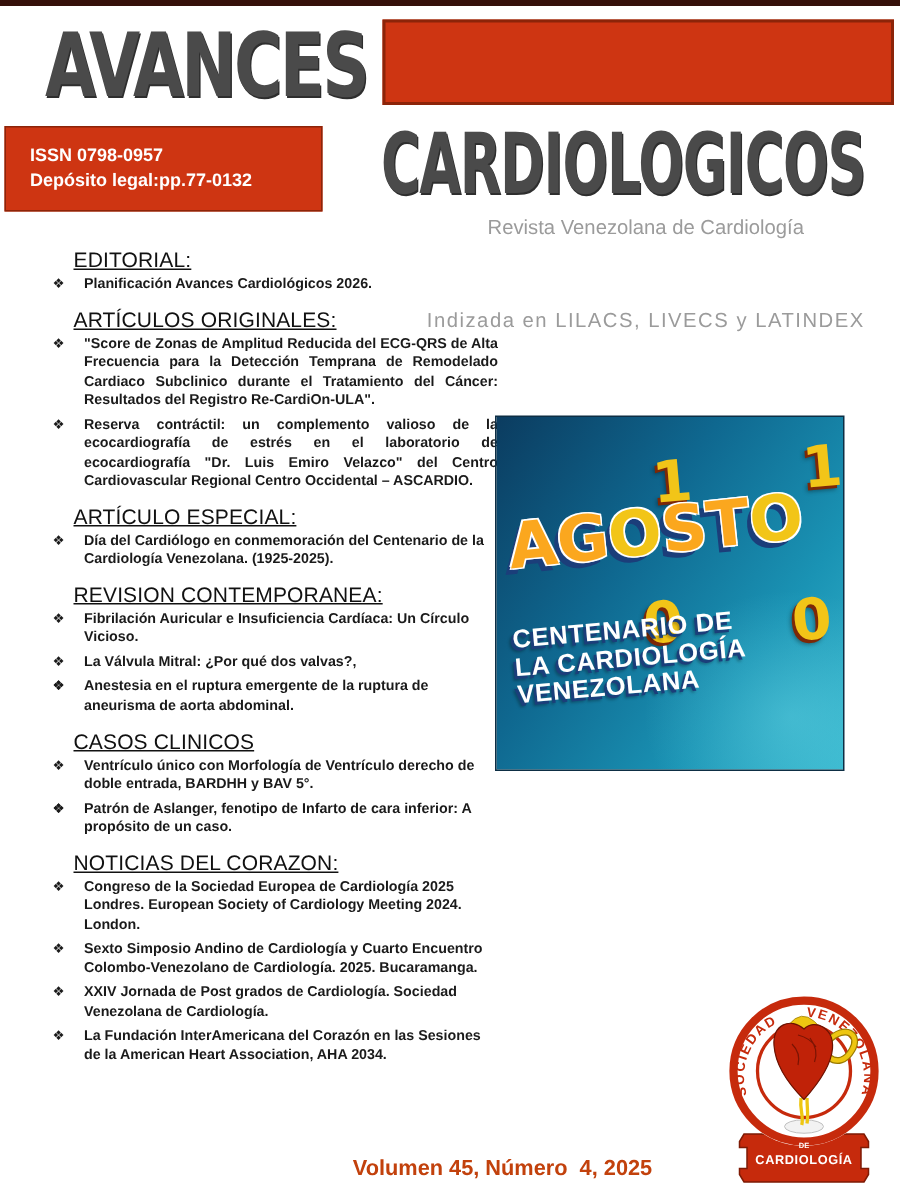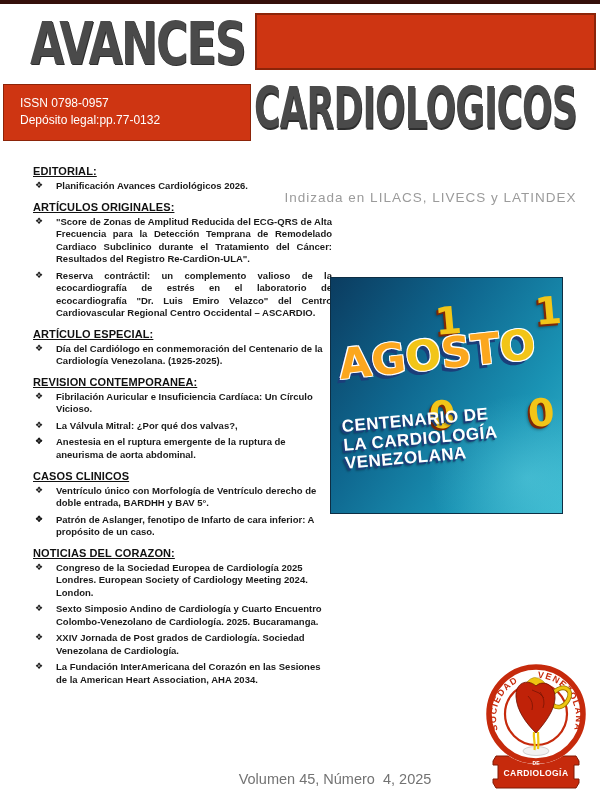--- a/index.html
+++ b/index.html
@@ -18,44 +18,44 @@
     font-size:50px; letter-spacing:-2px; color:#4a4a4a;
     transform:scale(0.88,1.18); transform-origin:top left;
     text-shadow:1px 1px 0 #2e2e2e;
     white-space:nowrap;
   }
   .red-top {
     position:absolute; left:255px; top:13px; width:341px; height:57px;
     background:#ce3512; border:2px solid #8c2409;
   }
   .issn-bar {
-    position:absolute; left:3px; top:84px; width:248px; height:57px;
+    position:absolute; left:3px; top:84px; width:212px; height:57px;
     background:#ce3512; border:1px solid #8c2409;
-    color:#ffffff; font-weight:normal; font-size:12px; line-height:1.4;
+    color:#ffffff; font-weight:bold; font-size:12px; line-height:1.4;
     padding:10px 0 0 16px;
   }
   .title-cardio {
     position:absolute; left:254px; top:76px;
     font-family:"DejaVu Sans", sans-serif; font-weight:bold;
     font-size:46px; letter-spacing:-1px; color:#4a4a4a;
     transform:scale(0.78,1.22); transform-origin:top left;
     text-shadow:1px 1px 0 #2e2e2e;
     white-space:nowrap;
   }
   .subtitle {
     position:absolute; left:265px; top:144px; width:331px;
     text-align:center; color:#9b9b9b; font-size:13.5px; line-height:1.15;
   }
   .subtitle .l2 { letter-spacing:1px;margin-top:46px; }
 
   
   .toc { position:absolute; left:33px; top:165px; width:299px; }
   .toc h3 {
-    font-size:11px; font-weight:bold; text-decoration:underline;
-    margin:8px 0 3px 0; letter-spacing:0.1px;
+    font-size:14px; font-weight:normal; text-decoration:underline;
+    margin:8px 0 3px 16px; letter-spacing:0.1px;
   }
   .toc .sec:first-child h3 { margin-top:0; }
   .item {
     position:relative; padding-left:23px; margin:0 0 4px 0;
     font-size:9.5px; font-weight:bold; line-height:1.32; color:#1a1a1a;
   }
   .just .item { text-align:justify; }
   .bullet { position:absolute; left:2px; top:0; font-size:9px; font-weight:normal; }
 
   
@@ -93,41 +93,42 @@
     letter-spacing:0.5px; white-space:nowrap;
     text-shadow:-2px 2px 0 #1b3e7a, -3px 3px 2px rgba(0,0,0,0.3);
   }
 
   
   .logo { position:absolute; left:480px; top:652px; width:112px; height:142px; }
 
   
   .volume {
     position:absolute; left:170px; top:771px; width:330px;
-    text-align:center; font-weight:normal; font-size:14.5px; color:#737373;
+    text-align:center; font-weight:bold; font-size:14.5px; color:#c2410c;
     white-space:pre;
   }
 </style>
 </head>
 <body>
 
 <div class="page">
 
   <div class="topbar"></div>
 
   <div class="title-avances">AVANCES</div>
   <div class="red-top"></div>
 
   <div class="issn-bar">
     <div>ISSN 0798-0957</div>
     <div>Depósito legal:pp.77-0132</div>
   </div>
   <div class="title-cardio">CARDIOLOGICOS</div>
 
   <div class="subtitle">
+    <div class="l1">Revista Venezolana de Cardiología</div>
     <div class="l2">Indizada en LILACS, LIVECS y LATINDEX</div>
   </div>
 
   <div class="toc">
 
     <div class="sec">
       <h3>EDITORIAL:</h3>
       <div class="item">
         <span class="bullet">❖</span>
         <span>Planificación Avances Cardiológicos 2026.</span>

